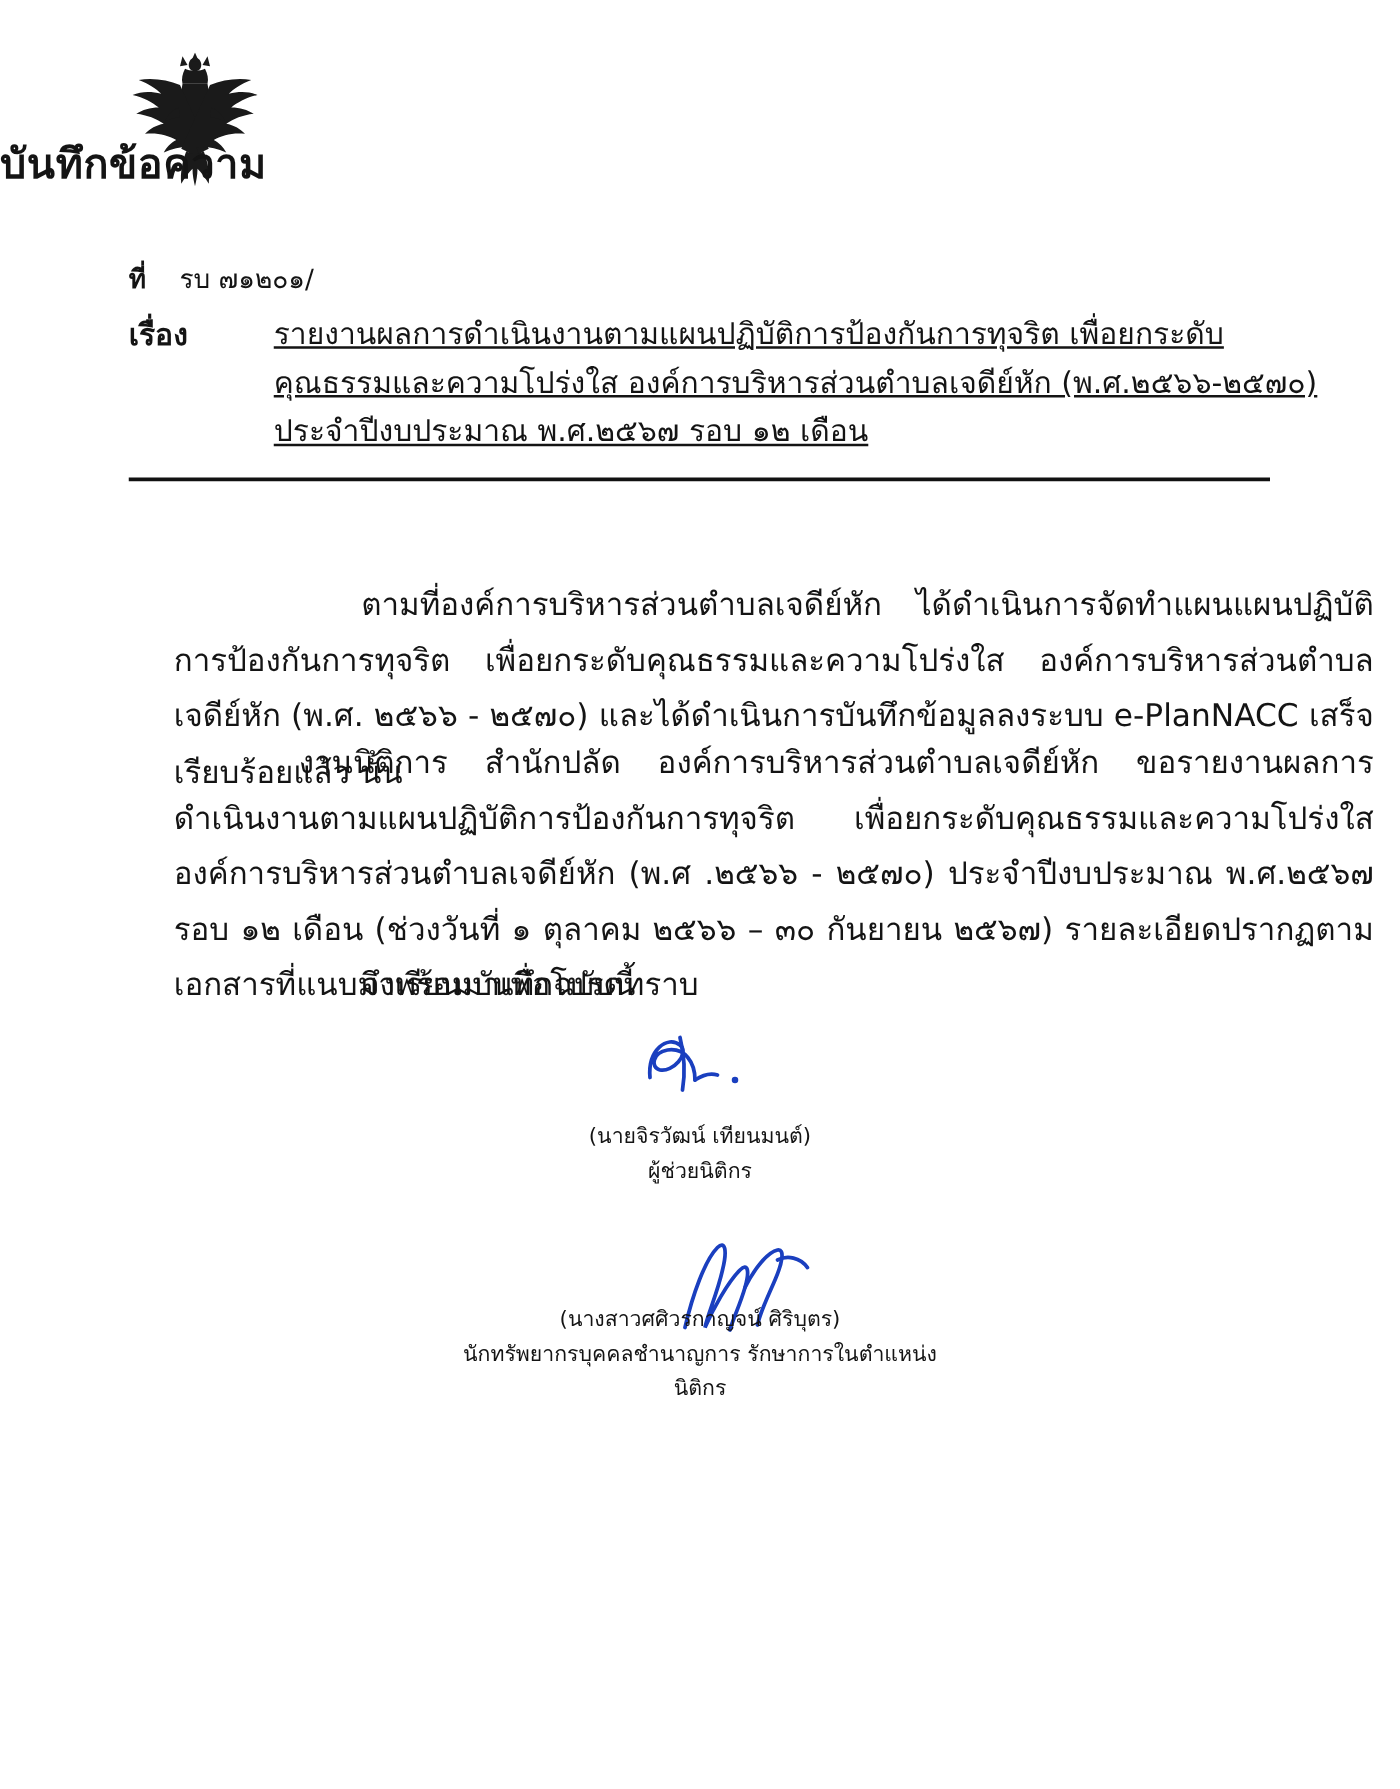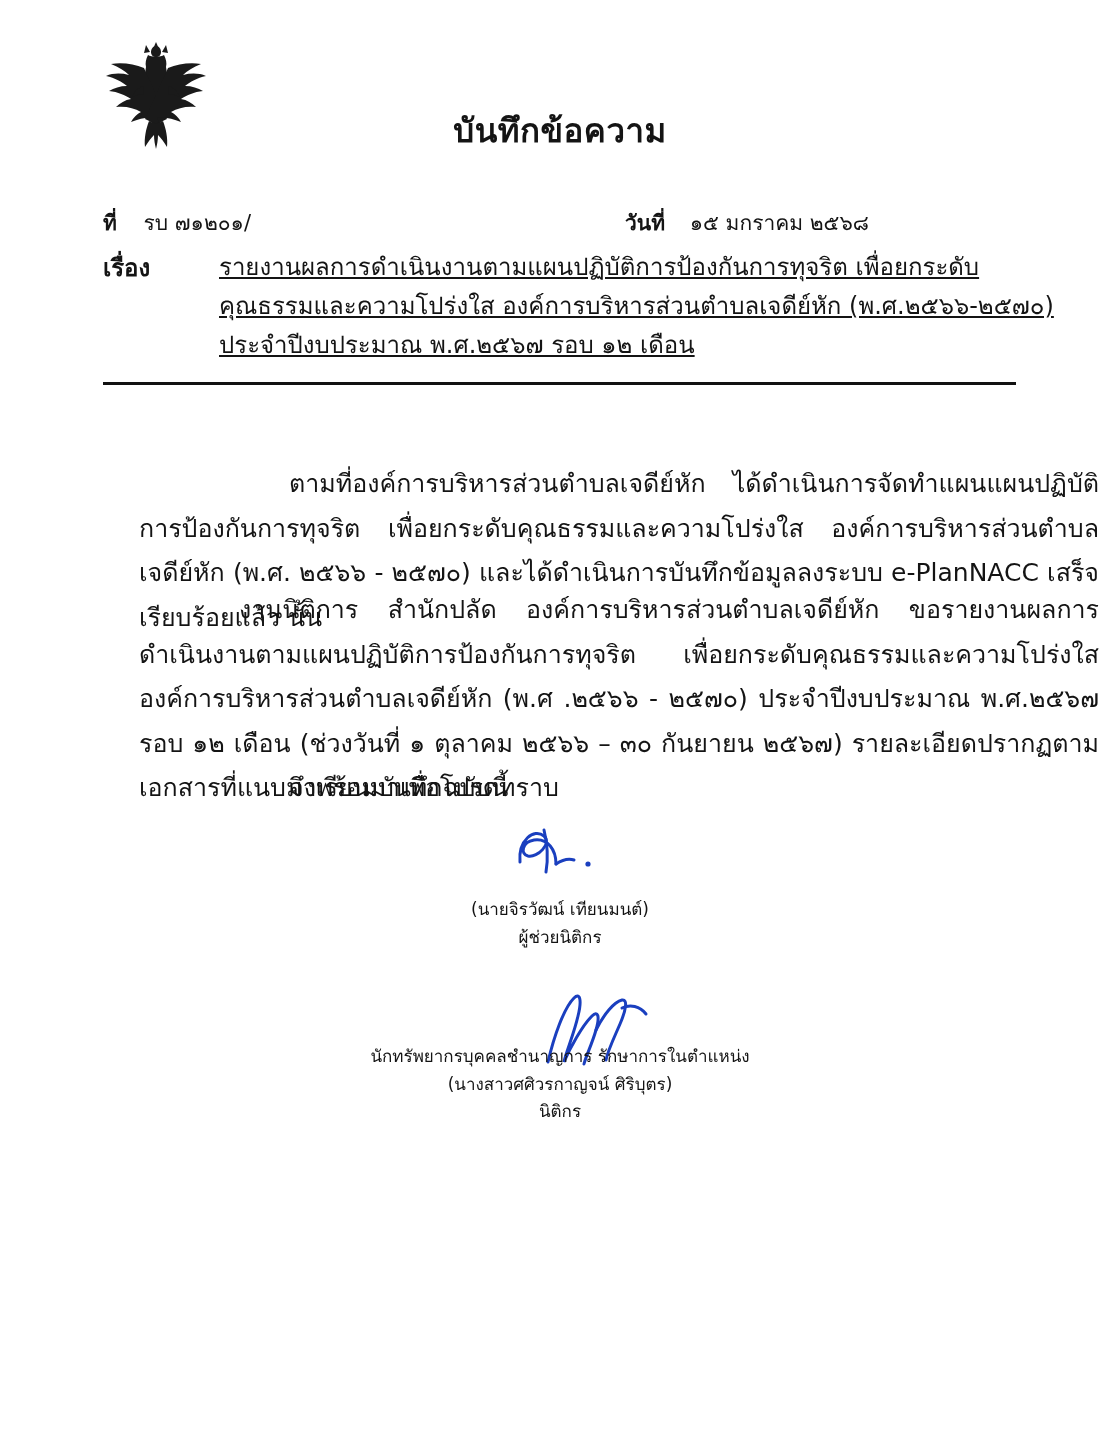--- a/index.html
+++ b/index.html
@@ -34,21 +34,21 @@
     width: 120px;
     height: 110px;
   }
 
   
   .doc-title {
     position: absolute;
     left: 0;
     top: 104px;
     width: 1120px;
-    text-align: center;
+    text-align: left;
     font-size: 33px;
     font-weight: bold;
     letter-spacing: 0.5px;
   }
 
   
   .row-dept {
     position: absolute;
     left: 103px;
     top: 168px;
@@ -193,24 +193,20 @@
     </div>
 
     <div class="doc-title">บันทึกข้อความ</div>
 
 
     <div class="row-no">
       <span class="label">ที่</span>
       <span class="value">รบ ๗๑๒๐๑/</span>
     </div>
 
-    <div class="row-date">
-      <span class="label">วันที่</span>
-      <span class="value">๑๕  มกราคม ๒๕๖๘</span>
-    </div>
 
     <div class="row-subject">
       <span class="label">เรื่อง</span>
       <span class="value">รายงานผลการดำเนินงานตามแผนปฏิบัติการป้องกันการทุจริต เพื่อยกระดับคุณธรรมและความโปร่งใส องค์การบริหารส่วนตำบลเจดีย์หัก (พ.ศ.๒๕๖๖-๒๕๗๐) ประจำปีงบประมาณ พ.ศ.๒๕๖๗ รอบ ๑๒ เดือน</span>
     </div>
 
     <div class="divider"></div>
 
 
     <div class="para para-1">ตามที่องค์การบริหารส่วนตำบลเจดีย์หัก ได้ดำเนินการจัดทำแผนแผนปฏิบัติการป้องกันการทุจริต เพื่อยกระดับคุณธรรมและความโปร่งใส องค์การบริหารส่วนตำบลเจดีย์หัก (พ.ศ. ๒๕๖๖ - ๒๕๗๐) และได้ดำเนินการบันทึกข้อมูลลงระบบ e-PlanNACC เสร็จเรียบร้อยแล้ว นั้น</div>
@@ -237,19 +233,19 @@
       <svg viewBox="0 0 130 80" width="130" height="80" xmlns="http://www.w3.org/2000/svg">
         <g fill="none" stroke="#1a3fbf" stroke-width="3" stroke-linecap="round">
           <path d="M18 72 C24 46, 34 18, 44 8 C50 2, 52 10, 48 26 C44 44, 36 62, 34 72 C40 58, 52 36, 62 26 C68 20, 70 26, 66 40 C62 54, 56 66, 54 74"></path>
           <path d="M66 40 C74 24, 84 12, 92 10 C98 9, 96 20, 90 34 C84 48, 78 60, 76 70"></path>
           <path d="M92 18 C100 14, 110 16, 116 24"></path>
         </g>
       </svg>
     </div>
 
     <div class="sig-block sig-2">
+      <span class="sig-line">(นางสาวศศิวรกาญจน์ ศิริบุตร)</span>
       <span class="sig-line">นักทรัพยากรบุคคลชำนาญการ รักษาการในตำแหน่ง</span>
-      <span class="sig-line">(นางสาวศศิวรกาญจน์ ศิริบุตร)</span>
       <span class="sig-line">นิติกร</span>
     </div>
 
   </div>
 </div>
 
 </body></html>

